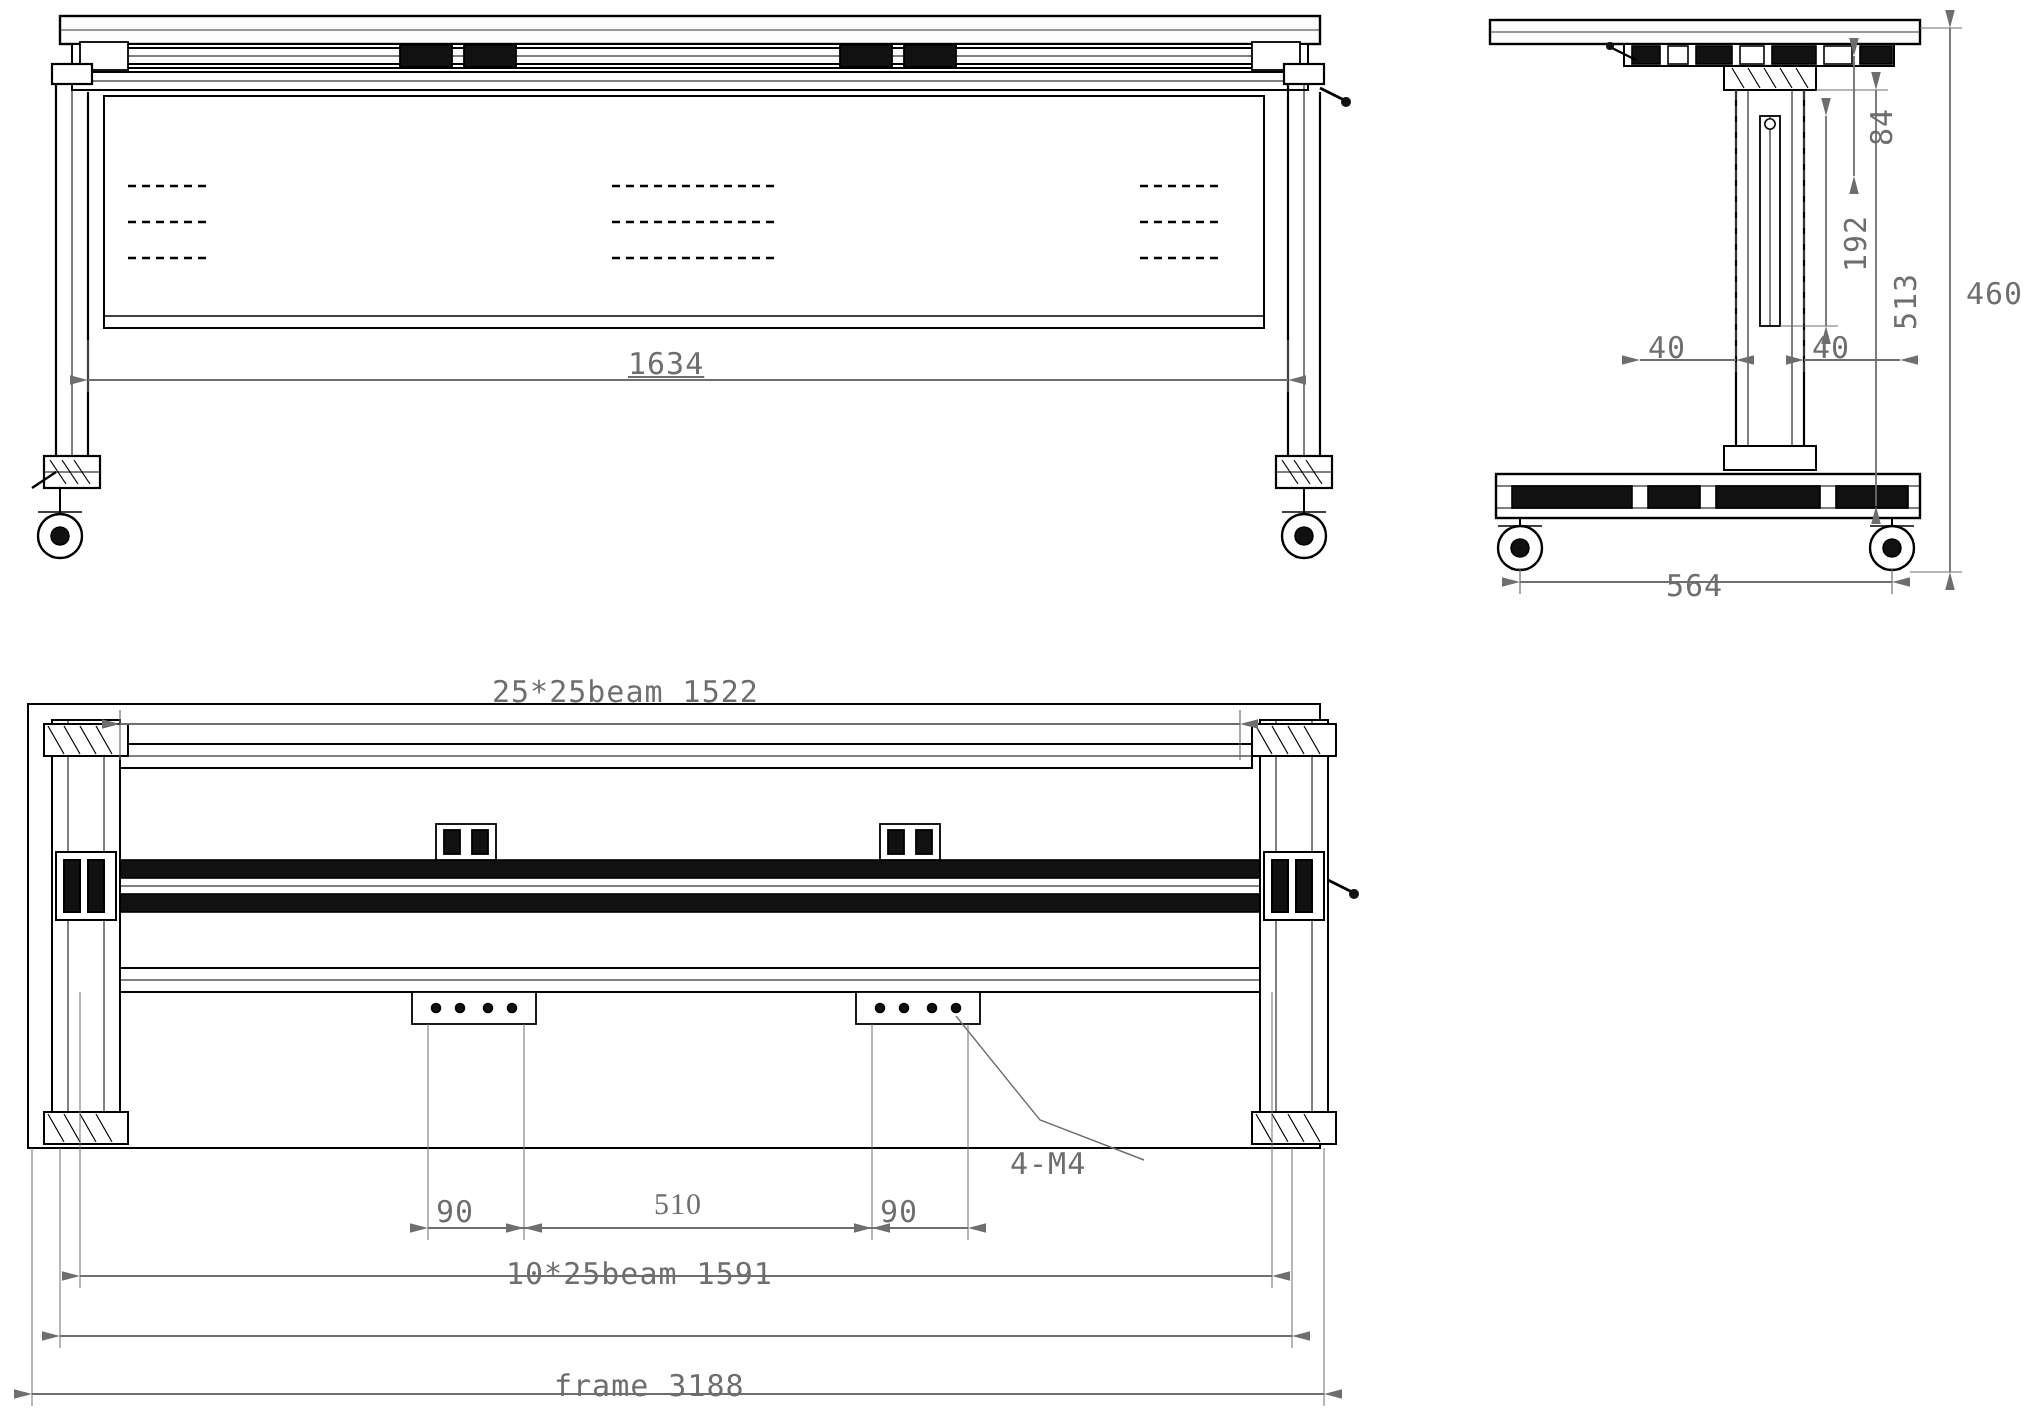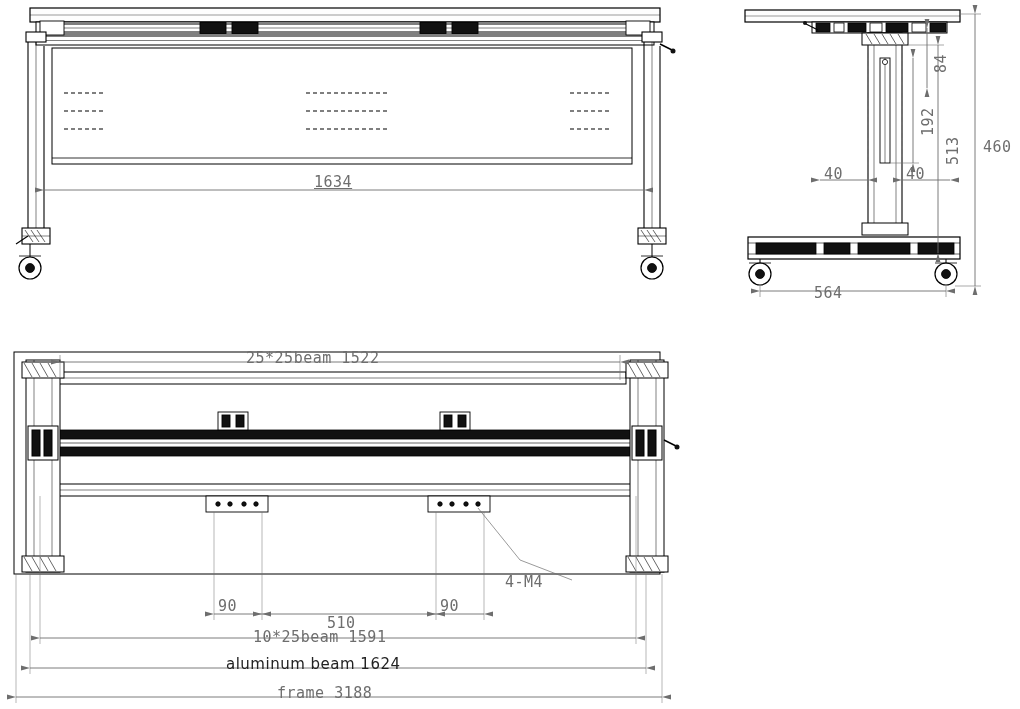--- a/index.html
+++ b/index.html
@@ -350,24 +350,23 @@
   </svg>
 
   <div class="dimtext" style="left:314px; top:173px;text-decoration:underline;">1634</div>
 
   <div class="dimtext" style="left:983px; top:138px;">460</div>
   <div class="dimtext vert" style="left:944px; top:165px;">513</div>
   <div class="dimtext vert" style="left:919px; top:136px;">192</div>
   <div class="dimtext vert" style="left:932px; top:73px;">84</div>
   <div class="dimtext" style="left:824px; top:165px;">40</div>
   <div class="dimtext" style="left:906px; top:165px;">40</div>
-  <div class="dimtext" style="left:814px; top:284px;">564</div>
-
-  <div class="dimtext" style="left:246px; top:337px;margin-top:12px;">25*25beam  1522</div>
+  <div class="dimtext" style="left:833px; top:284px;">564</div>
+
+  <div class="dimtext" style="left:246px; top:337px;">25*25beam  1522</div>
   <div class="dimtext" style="left:218px; top:597px;">90</div>
-  <div class="dimtext" style="left:327px; top:614px;">510</div>
+  <div class="dimtext" style="left:327px; top:595px;font-family:Liberation Serif, serif;">510</div>
   <div class="dimtext" style="left:440px; top:597px;">90</div>
   <div class="dimtext" style="left:505px; top:573px;">4-M4</div>
   <div class="dimtext" style="left:253px; top:628px;text-align:right;">10*25beam  1591</div>
-  <div class="dimtext dark" style="left:226px; top:655px;">aluminum beam  1624</div>
   <div class="dimtext" style="left:277px; top:684px;">frame  3188</div>
 
 </div>
 
 </body></html>

